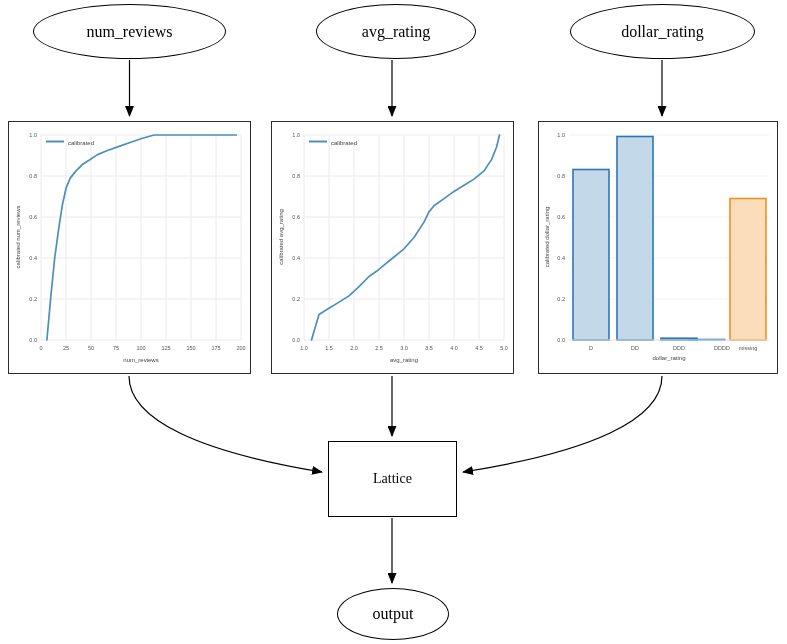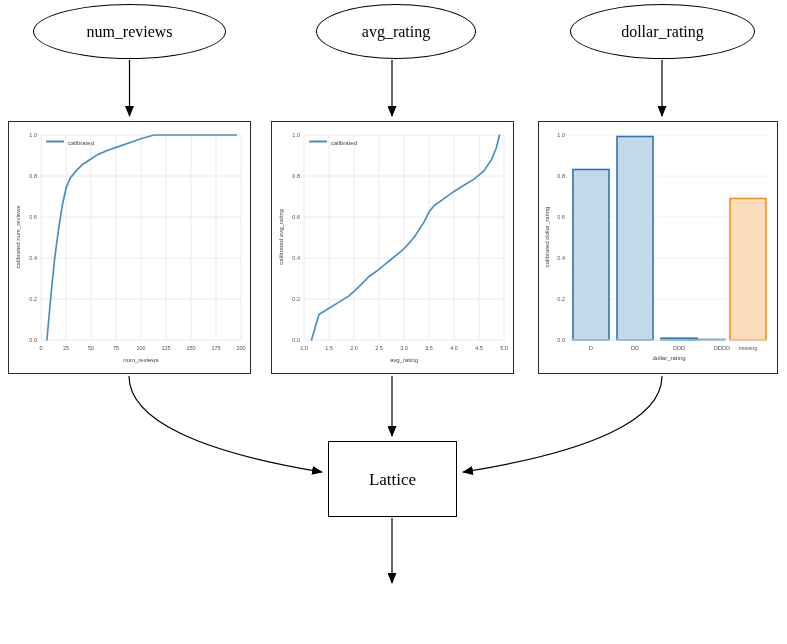--- a/index.html
+++ b/index.html
@@ -216,23 +216,26 @@
         <text x="140" y="228">DDD</text>
         <text x="183" y="228">DDDD</text>
         <text x="209" y="228">missing</text>
       </g>
       <text x="130" y="238" font-family="Liberation Sans, sans-serif" font-size="6" fill="#444" text-anchor="middle">dollar_rating</text>
       <text x="10" y="115" font-family="Liberation Sans, sans-serif" font-size="6" fill="#444" text-anchor="middle" transform="rotate(-90 10 115)">calibrated dollar_rating</text>
     </svg>
   </div>
 
   <div class="node-box" style="left:328px; top:441px; width:129px; height:76px;">
-    <span class="node-label" style="font-size:17px;">Lattice</span>
-  </div>
-
+    <span class="node-label" style="font-size:14px;">Lattice</span>
+  </div>
+
+  <div class="node-ellipse" style="left:337px; top:588px; width:112px; height:52px;">
+    <span class="node-label">output</span>
+  </div>
 
   <svg class="arrow-layer" width="787" height="644" viewBox="0 0 787 644">
     <defs>
       <marker id="ah" markerWidth="11" markerHeight="9" refX="10" refY="4.5" orient="auto" markerUnits="userSpaceOnUse">
         <path d="M0,0 L11,4.5 L0,9 z" fill="#000000"></path>
       </marker>
     </defs>
     <g stroke="#000000" stroke-width="1.2" fill="none">
 
       <line x1="129.5" y1="60" x2="129.5" y2="116" marker-end="url(#ah)"></line>

